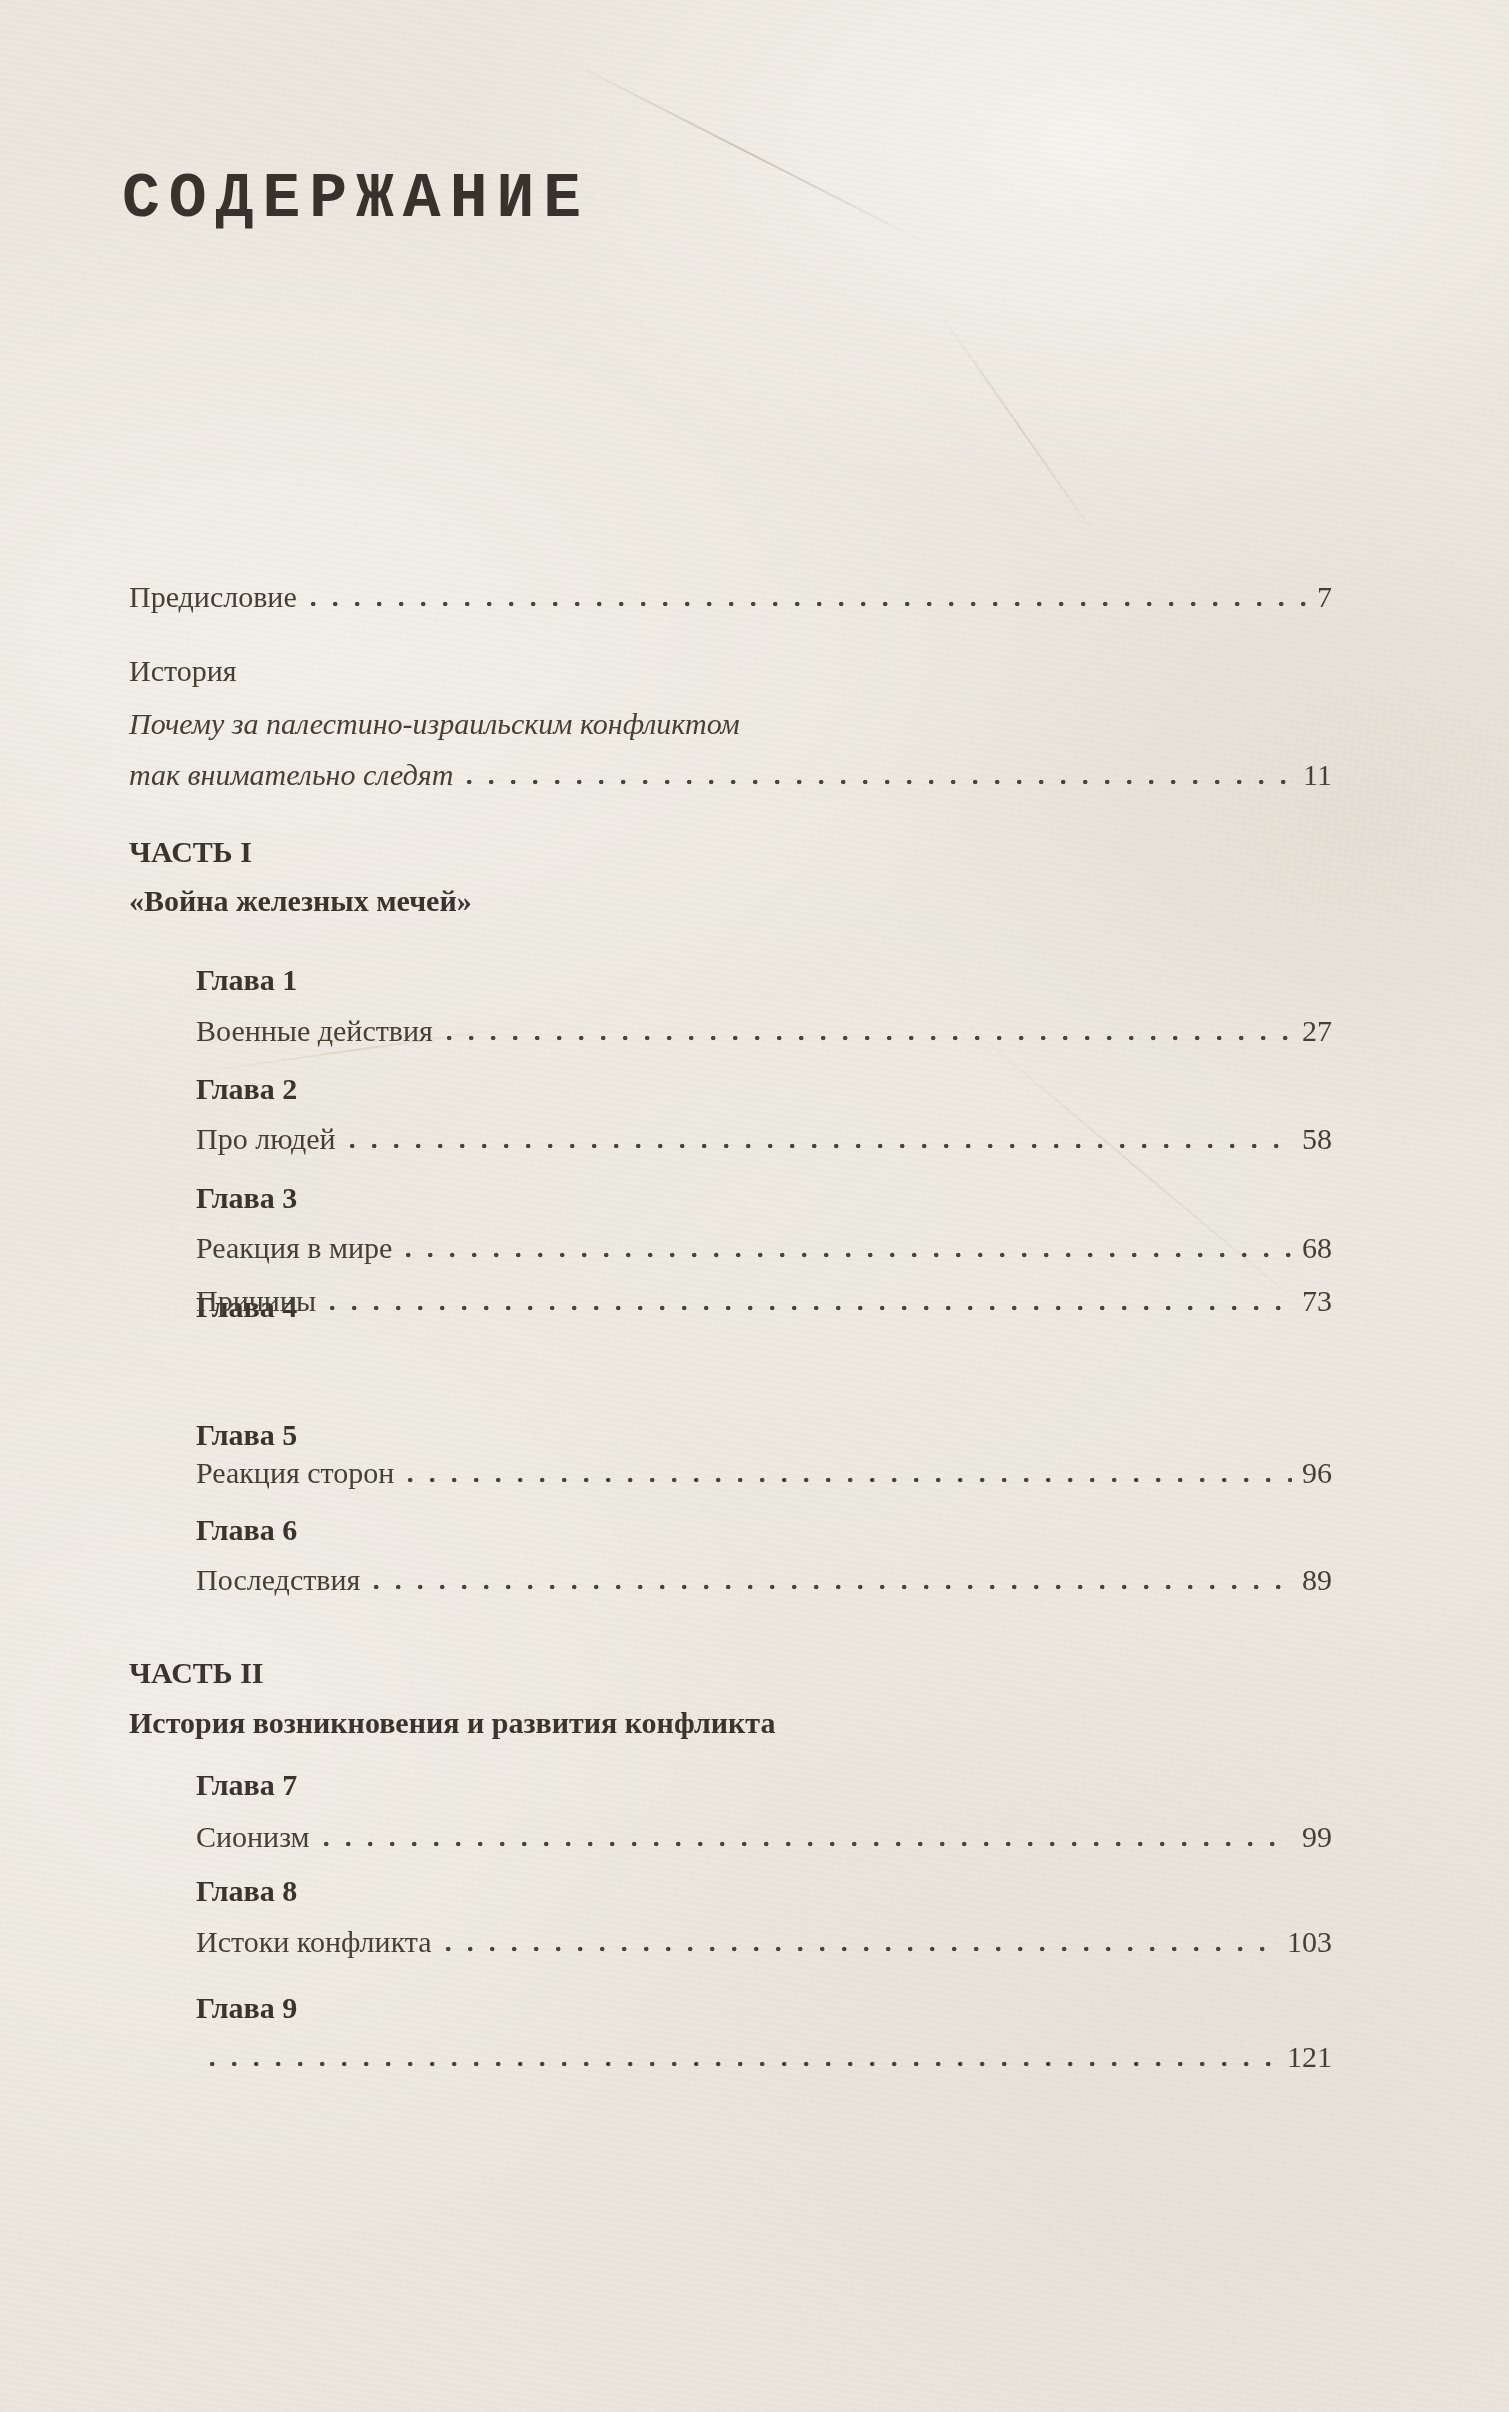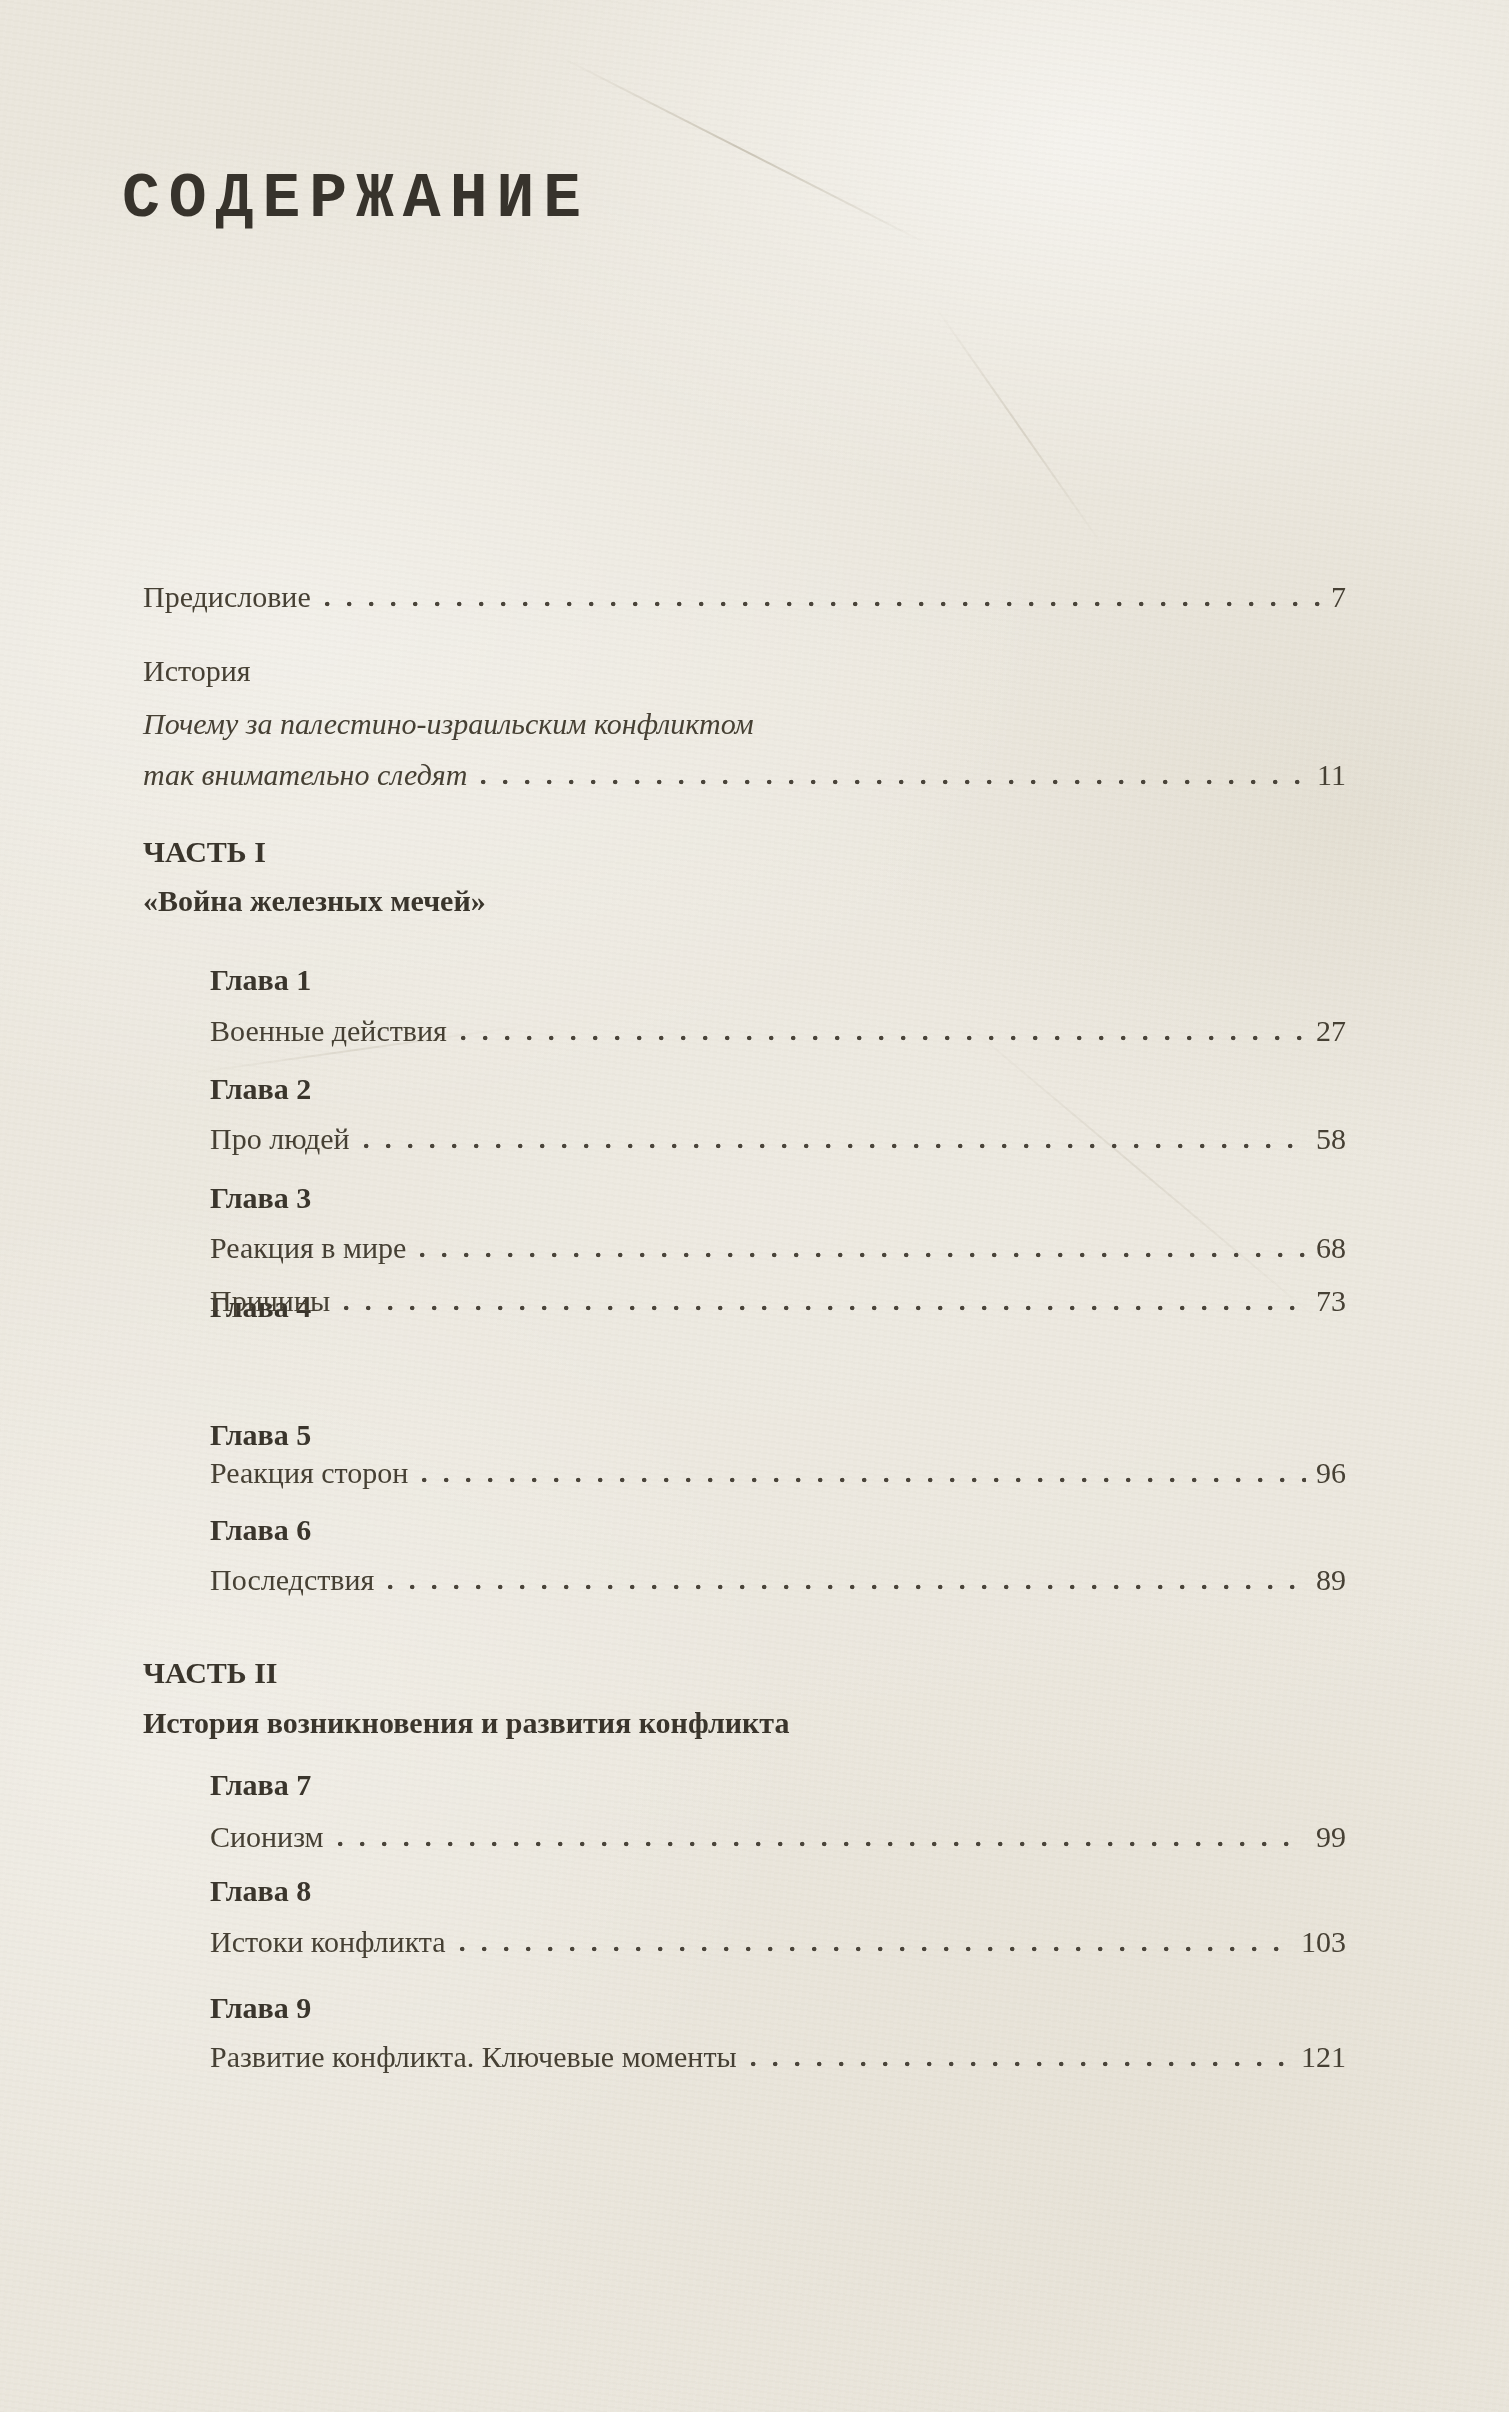--- a/index.html
+++ b/index.html
@@ -61,21 +61,20 @@
   }
 
   .row{
     position:absolute;
     display:flex;
     align-items:baseline;
     font-size:30px;
     line-height:34px;
     color:var(--ink);
     white-space:nowrap;
-    margin-left:14px;
   }
   .row.lvl1{left:129px;width:1203px;}
   .row.lvl2{left:196px;width:1136px;}
   .bold{font-weight:700;color:var(--ink-bold);text-align:right;}
   .italic{font-style:italic;}
   .t{flex:0 0 auto;}
   .pg{flex:0 0 auto;text-align:right;}
   .leader{
     flex:1 1 auto;
     height:6px;
@@ -201,17 +200,16 @@
 <div class="row lvl2" style="top:1925px">
   <span class="t">Истоки конфликта</span>
   <span class="leader"></span>
   <span class="pg">103</span>
 </div>
 
 <div class="row lvl2" style="top:1991px">
   <span class="t bold">Глава 9</span>
 </div>
 <div class="row lvl2" style="top:2040px">
-  <span class="t">Развитие конфликта. Ключевые моменты</span>
   <span class="leader"></span>
   <span class="pg">121</span>
 </div>
 
 
 </body></html>

